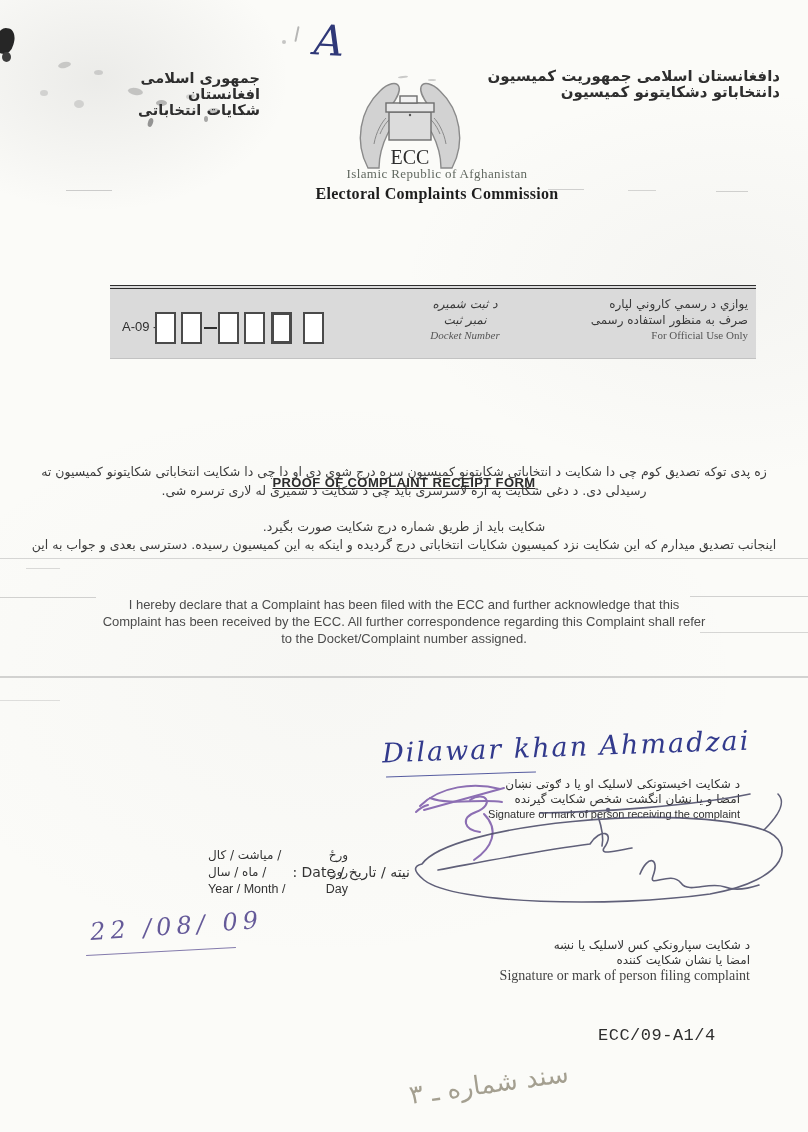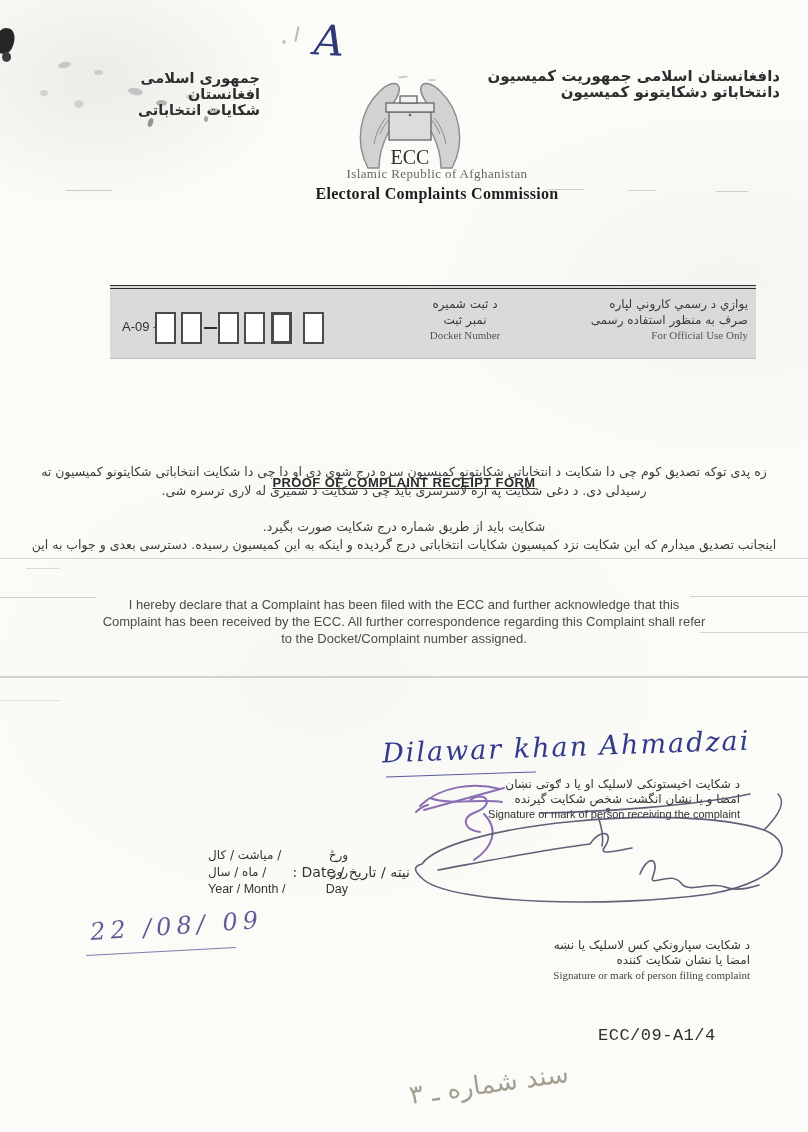--- a/index.html
+++ b/index.html
@@ -20,21 +20,21 @@
   .hdr-ar{font-weight:bold;color:#2e2e2e;text-align:right;line-height:16px;}
   .org1{font-family:"Liberation Serif", serif;font-size:13px;color:#4c544b;opacity:.88;letter-spacing:.4px;}
   .org2{font-family:"Liberation Serif", serif;font-size:16px;font-weight:bold;color:#1e1e1e;letter-spacing:.3px;}
 
   
   .band{left:110px;top:285px;width:646px;height:74px;background:#dadada;
         border-top:4px double #2f2f2f;border-bottom:1px solid #c2c2c2;box-sizing:border-box;}
   .dbox{position:absolute;width:21px;height:32px;top:23px;background:#fff;border:2px solid #4a4a4a;box-sizing:border-box;}
   .dash{position:absolute;top:38px;width:13px;border-top:2px solid #2f2f2f;}
   .band-prefix{position:absolute;left:12px;top:30px;font-size:13px;color:#2f2f2f;}
-  .band-mid{position:absolute;left:295px;top:7px;width:120px;text-align:center;}
+  .band-mid{position:absolute;left:295px;top:7px;width:120px;text-align:center;font-style:italic;}
   .band-right{position:absolute;right:8px;top:7px;width:230px;text-align:right;}
   .bl-ar{font-size:12px;color:#3a3a3a;line-height:16px;}
   .bl-en{font-family:"Liberation Serif", serif;font-size:11px;color:#555;line-height:15px;}
 
   .doc-title{top:427px;font-size:13px;font-weight:bold;letter-spacing:.4px;color:#2b2b2b;text-decoration:underline;margin-top:48px;}
   .para-ar{font-size:12.5px;color:#3d3d3d;}
   .para-en{font-size:13px;color:#4c4c4c;}
 
   
   .hw{font-family:"DejaVu Serif", serif;font-style:italic;}
@@ -43,21 +43,21 @@
   .name-underline{left:386px;top:774px;width:150px;border-top:1.5px solid #3a4190;transform:rotate(-2deg);opacity:.85;}
   .hw-date{left:90px;top:912px;font-size:24px;letter-spacing:5px;color:#655a99;transform:rotate(-4deg);white-space:nowrap;}
   .date-underline{left:86px;top:951px;width:150px;border-top:1.5px solid #655a99;transform:rotate(-3deg);opacity:.8;}
   .hw-note{left:408px;top:1062px;width:260px;font-size:26px;color:#95907f;transform:rotate(-8deg);opacity:.85;
            font-family:"DejaVu Sans", sans-serif;direction:rtl;text-align:left;}
 
   
   .lbl-block{text-align:right;}
   .lbl-ar{font-size:12px;color:#333;line-height:15px;}
   .lbl-en{font-size:11px;color:#2f2f2f;line-height:15px;}
-  .lbl-en-serif{font-family:"Liberation Serif", serif;font-size:11px;color:#444;line-height:15px;}
+  .lbl-en-serif{font-family:"Liberation Serif", serif;font-size:14px;color:#444;line-height:15px;}
 
   
   .date-label{left:250px;top:826px;width:160px;font-size:14px;color:#333;text-align:right;margin-top:38px;}
   .drow{left:208px;width:140px;display:flex;justify-content:space-between;font-size:12px;color:#333;}
 
   .form-code{left:598px;top:1026px;font-family:Liberation Mono, monospace;font-size:17px;color:#2e2e2e;letter-spacing:.5px;text-align:center;}
 
   
   .speck{position:absolute;border-radius:50%;}
   .sline{position:absolute;height:0;border-top:1px solid #a8a8a8;}

